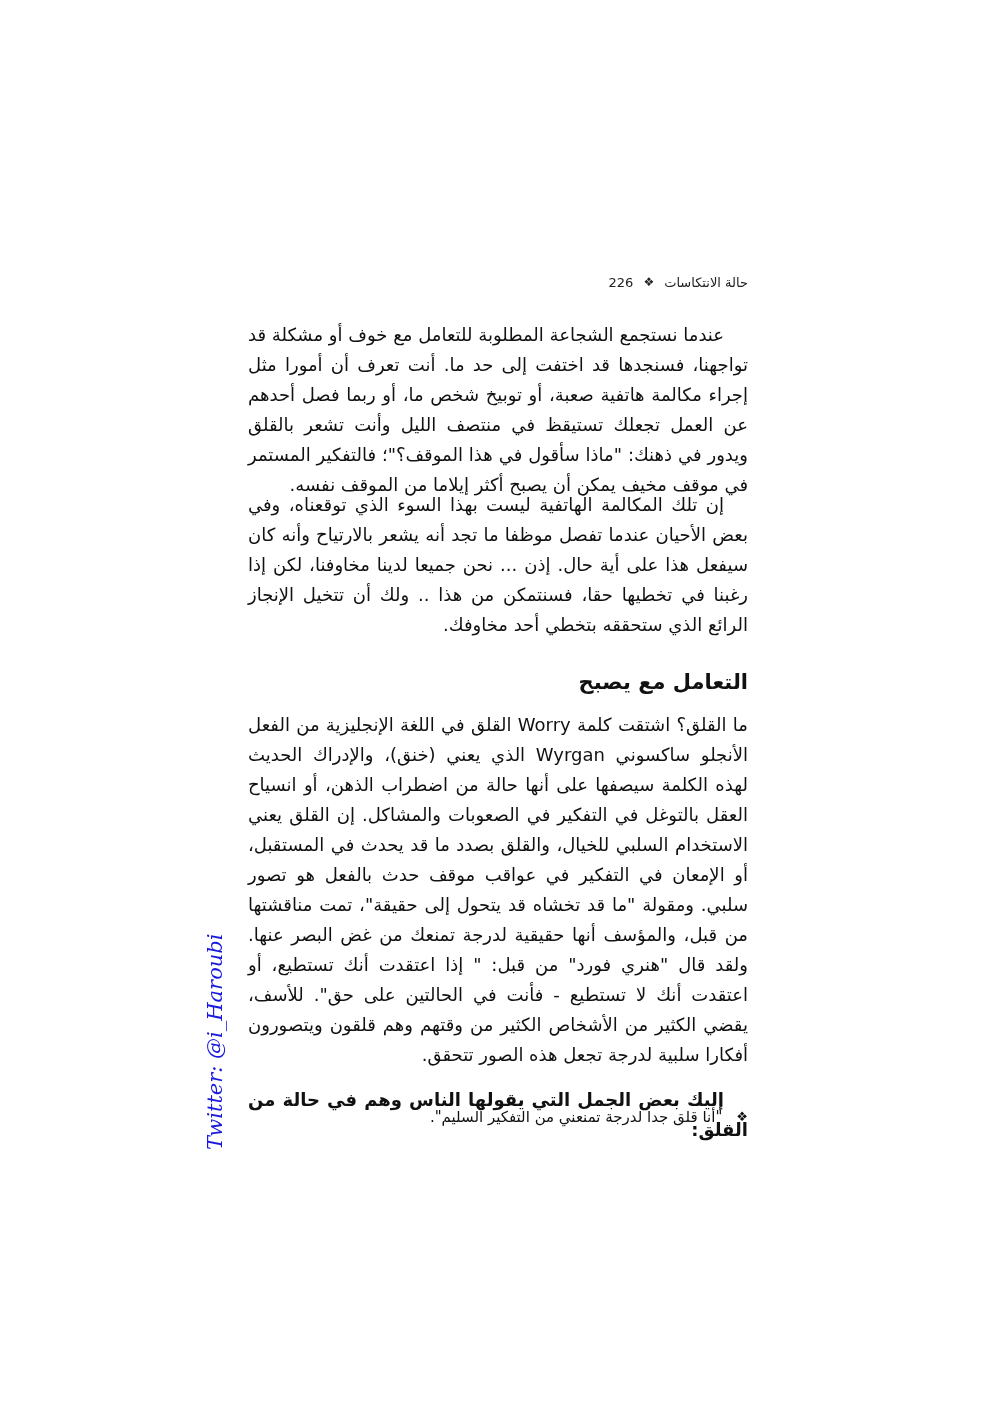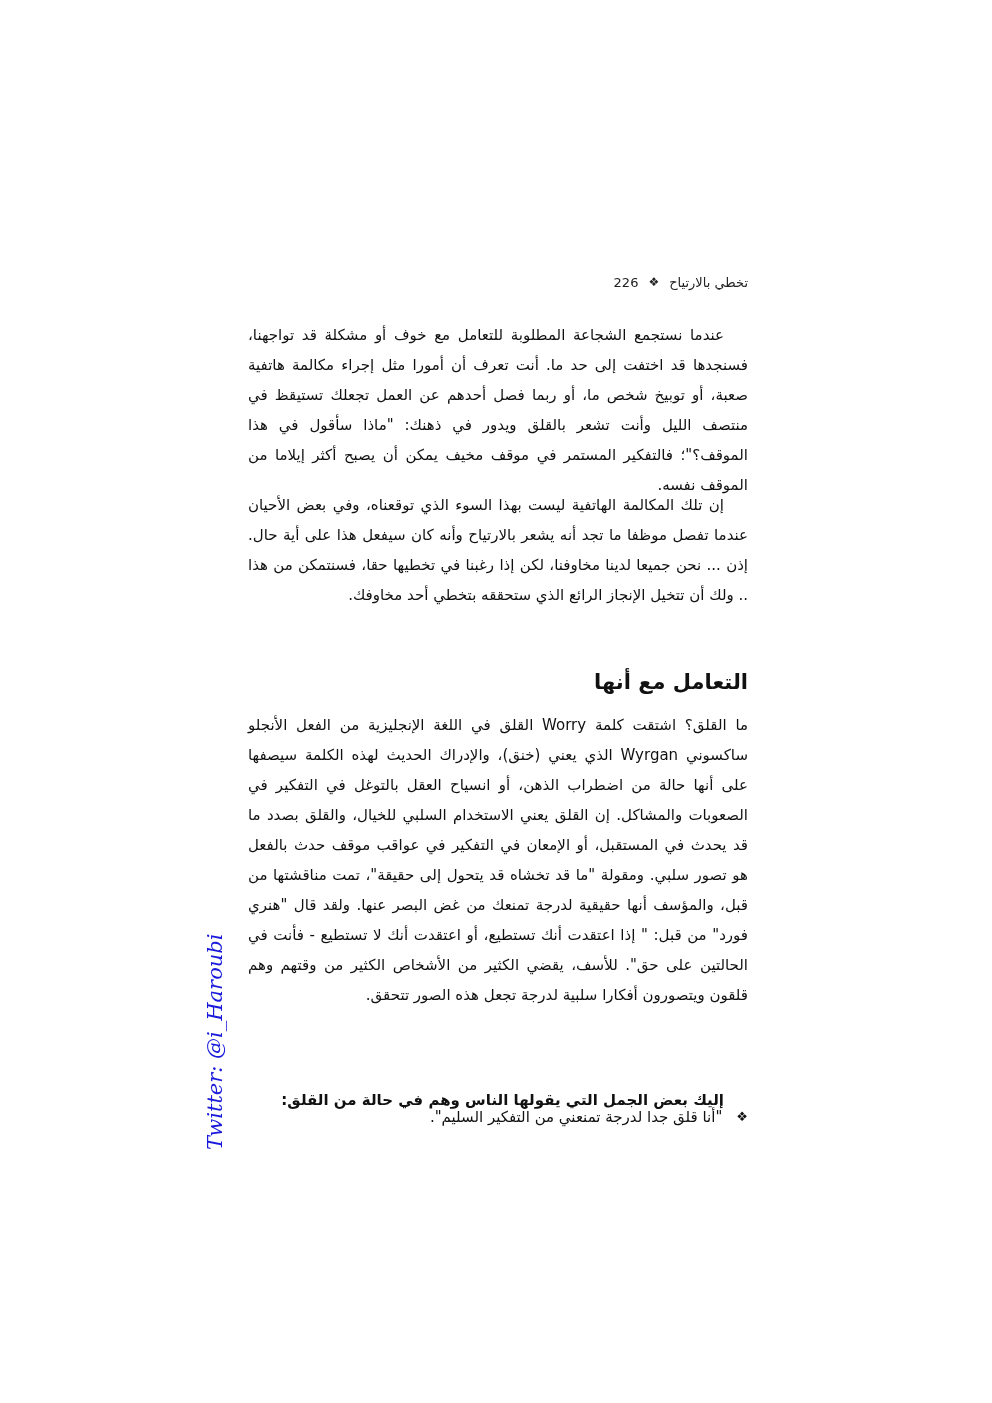--- a/index.html
+++ b/index.html
@@ -4,45 +4,45 @@
   <style>
     html, body { margin: 0; padding: 0; background: #ffffff; }
     body { width: 992px; height: 1403px; position: relative; overflow: hidden;
            font-family: "DejaVu Sans", sans-serif; color: #111; }
     .page { position: absolute; left: 248px; top: 270px; width: 500px; direction: rtl; }
     .running-head { position: absolute; top: 0; right: 0; width: 500px; height: 24px;
                     font-size: 13px; color: #222; display: flex; align-items: center; }
     .running-head .title { margin-left: 10px; }
     .running-head .orn { margin-left: 10px; font-size: 12px; }
     .running-head .num { }
-    .para { position: absolute; right: 0; width: 500px; font-size: 15px; line-height: 30px;
+    .para { position: absolute; right: 0; width: 500px; font-size: 18px; line-height: 30px;
             text-align: justify; text-align-last: right; margin: 0; }
     .para.indent { text-indent: 24px; }
     .heading { position: absolute; right: 0; top: 400px; font-size: 21px; font-weight: bold;
                margin: 0; color: #111; letter-spacing: 0.5px; }
     .bullet { position: absolute; right: 0; top: 832px; width: 500px; font-size: 15px; line-height: 30px; display: flex; }
     .bullet .mark { font-size: 13px; margin-left: 14px; }
     .watermark { position: absolute; left: 203px; top: 1150px; transform-origin: left top;
                  transform: rotate(-90deg); color: #1a1adc; font-family: "DejaVu Serif", serif;
                  font-style: italic; font-size: 21px; white-space: nowrap; }
   </style>
 </head>
 <body>
 
 <div class="page">
   <div class="running-head">
-    <span class="title">تخطي بالارتياح</span>
+    <span class="title">حالة الانتكاسات</span>
     <span class="orn">❖</span>
     <span class="num">226</span>
   </div>
 
   <p class="para indent" style="top:50px;">عندما نستجمع الشجاعة المطلوبة للتعامل مع خوف أو مشكلة قد تواجهنا، فسنجدها قد اختفت إلى حد ما. أنت تعرف أن أمورا مثل إجراء مكالمة هاتفية صعبة، أو توبيخ شخص ما، أو ربما فصل أحدهم عن العمل تجعلك تستيقظ في منتصف الليل وأنت تشعر بالقلق ويدور في ذهنك: "ماذا سأقول في هذا الموقف؟"؛ فالتفكير المستمر في موقف مخيف يمكن أن يصبح أكثر إيلاما من الموقف نفسه.</p>
   <p class="para indent" style="top:220px;">إن تلك المكالمة الهاتفية ليست بهذا السوء الذي توقعناه، وفي بعض الأحيان عندما تفصل موظفا ما تجد أنه يشعر بالارتياح وأنه كان سيفعل هذا على أية حال. إذن ... نحن جميعا لدينا مخاوفنا، لكن إذا رغبنا في تخطيها حقا، فسنتمكن من هذا .. ولك أن تتخيل الإنجاز الرائع الذي ستحققه بتخطي أحد مخاوفك.</p>
 
-  <h2 class="heading">التعامل مع أنها</h2>
+  <h2 class="heading">التعامل مع يصبح</h2>
 
   <p class="para" style="top:440px;">ما القلق؟ اشتقت كلمة Worry القلق في اللغة الإنجليزية من الفعل الأنجلو ساكسوني Wyrgan الذي يعني (خنق)، والإدراك الحديث لهذه الكلمة سيصفها على أنها حالة من اضطراب الذهن، أو انسياح العقل بالتوغل في التفكير في الصعوبات والمشاكل. إن القلق يعني الاستخدام السلبي للخيال، والقلق بصدد ما قد يحدث في المستقبل، أو الإمعان في التفكير في عواقب موقف حدث بالفعل هو تصور سلبي. ومقولة "ما قد تخشاه قد يتحول إلى حقيقة"، تمت مناقشتها من قبل، والمؤسف أنها حقيقية لدرجة تمنعك من غض البصر عنها. ولقد قال "هنري فورد" من قبل: " إذا اعتقدت أنك تستطيع، أو اعتقدت أنك لا تستطيع - فأنت في الحالتين على حق". للأسف، يقضي الكثير من الأشخاص الكثير من وقتهم وهم قلقون ويتصورون أفكارا سلبية لدرجة تجعل هذه الصور تتحقق.</p>
   <p class="para indent" style="top:815px;font-weight:bold;">إليك بعض الجمل التي يقولها الناس وهم في حالة من القلق:</p>
 
   <div class="bullet">
     <span class="mark">❖</span>
     <span>"أنا قلق جدا لدرجة تمنعني من التفكير السليم".</span>
   </div>
 </div>
 

